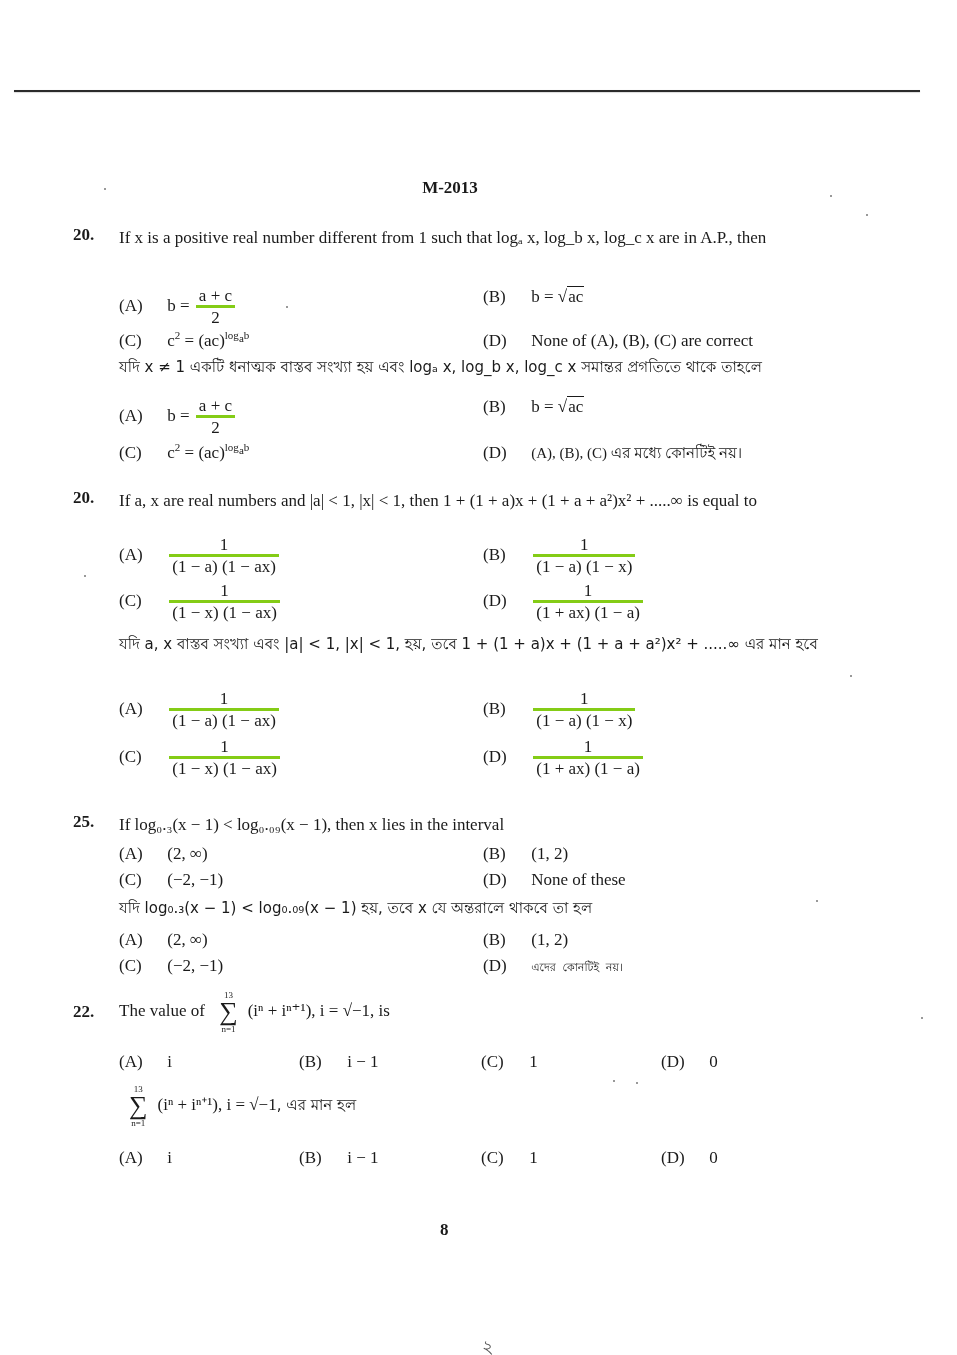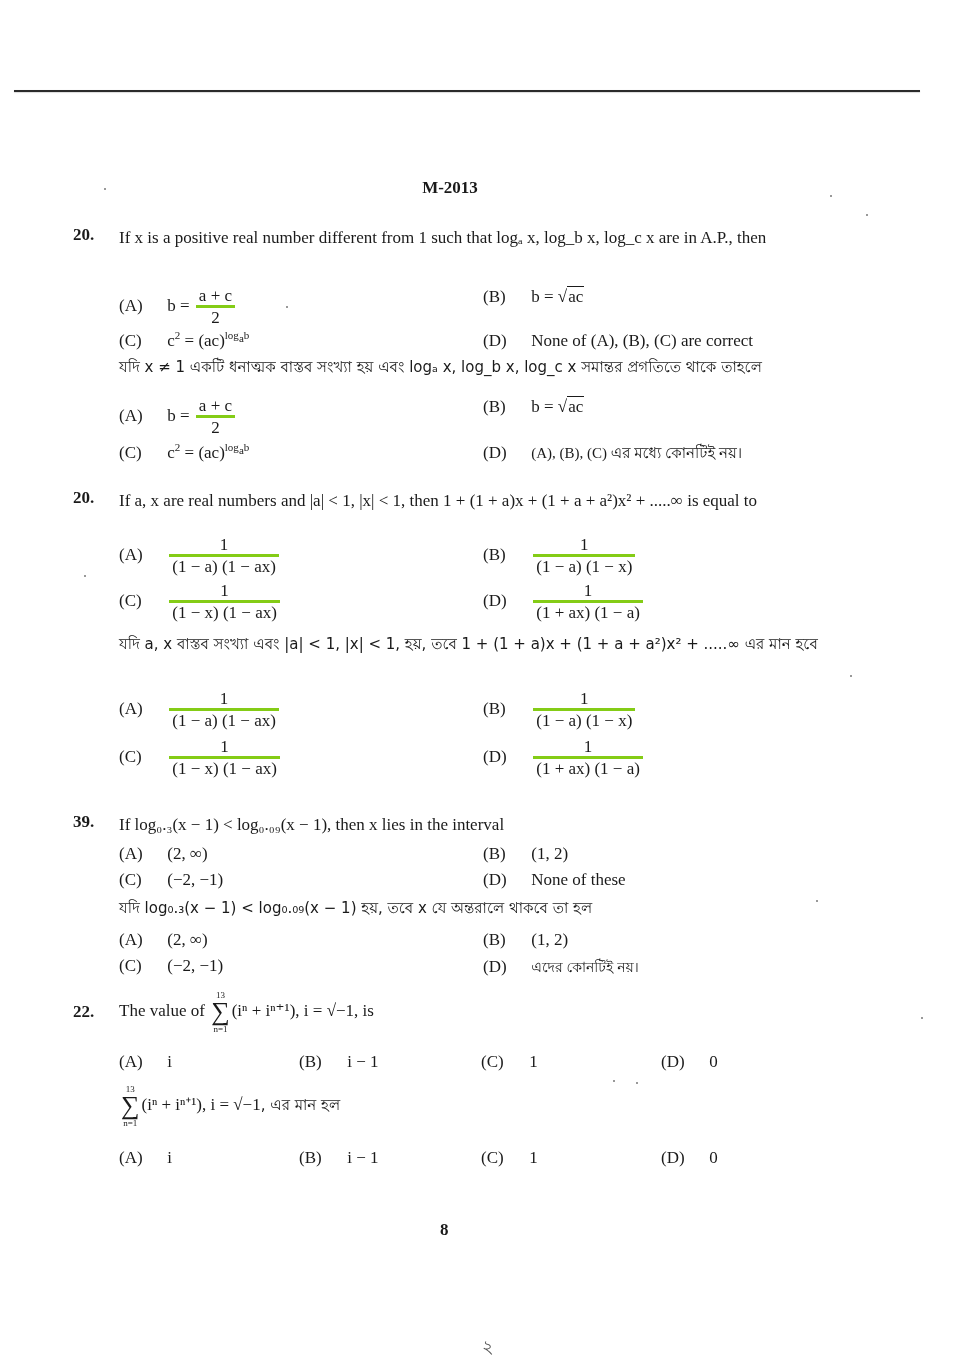--- a/index.html
+++ b/index.html
@@ -90,21 +90,21 @@
     .sqrt {
       border-top: 1px solid #1a1a1a;
       padding: 0 1px;
     }
     sup, sub { font-size: 11px; }
     .sum {
       display: inline-block;
       vertical-align: middle;
       text-align: center;
       line-height: 10px;
-      margin: 0 2px;
+      margin: 0 10px;
     }
     .sum .top, .sum .bot { display: block; font-size: 9px; }
     .sum .sig { display: block; font-size: 26px; line-height: 24px; }
     .page-num {
       position: absolute;
       top: 1220px;
       left: 440px;
       font-weight: bold;
       font-size: 17px;
     }
@@ -206,21 +206,21 @@
     <span class="lbl">(C)</span>
     <span class="frac"><span class="num">1</span><span class="den">(1 − x) (1 − ax)</span></span>
   </div>
   <div class="opt" style="left:410px; top:250px;">
     <span class="lbl">(D)</span>
     <span class="frac"><span class="num">1</span><span class="den">(1 + ax) (1 − a)</span></span>
   </div>
 </div>
 
 <div class="q" style="top:812px;">
-  <div class="qnum">39.</div>
+  <div class="qnum">25.</div>
   <div class="qtext">If log₀.₃(x − 1) &lt; log₀.₀₉(x − 1), then x lies in the interval</div>
 
   <div class="opt" style="left:46px; top:32px;">
     <span class="lbl">(A)</span>
     <span>(2, ∞)</span>
   </div>
   <div class="opt" style="left:410px; top:32px;">
     <span class="lbl">(B)</span>
     <span>(1, 2)</span>
   </div>
@@ -242,21 +242,21 @@
   <div class="opt" style="left:410px; top:118px;">
     <span class="lbl">(B)</span>
     <span>(1, 2)</span>
   </div>
   <div class="opt" style="left:46px; top:144px;">
     <span class="lbl">(C)</span>
     <span>(−2, −1)</span>
   </div>
   <div class="opt" style="left:410px; top:144px;">
     <span class="lbl">(D)</span>
-    <span style="font-family:Liberation Sans, sans-serif;font-size:14px;">এদের কোনটিই নয়।</span>
+    <span style="font-family:Liberation Mono, monospace;font-size:11px;">এদের কোনটিই নয়।</span>
   </div>
 </div>
 
 <div class="q" style="top:990px;">
   <div class="qnum" style="top:12px;">22.</div>
   <div class="qtext" style="white-space:nowrap;">
     <span>The value of</span>
     <span class="sum"><span class="top">13</span><span class="sig">∑</span><span class="bot">n=1</span></span><span>(iⁿ + iⁿ⁺¹), i = √−1</span><span>, is</span>
   </div>
 

